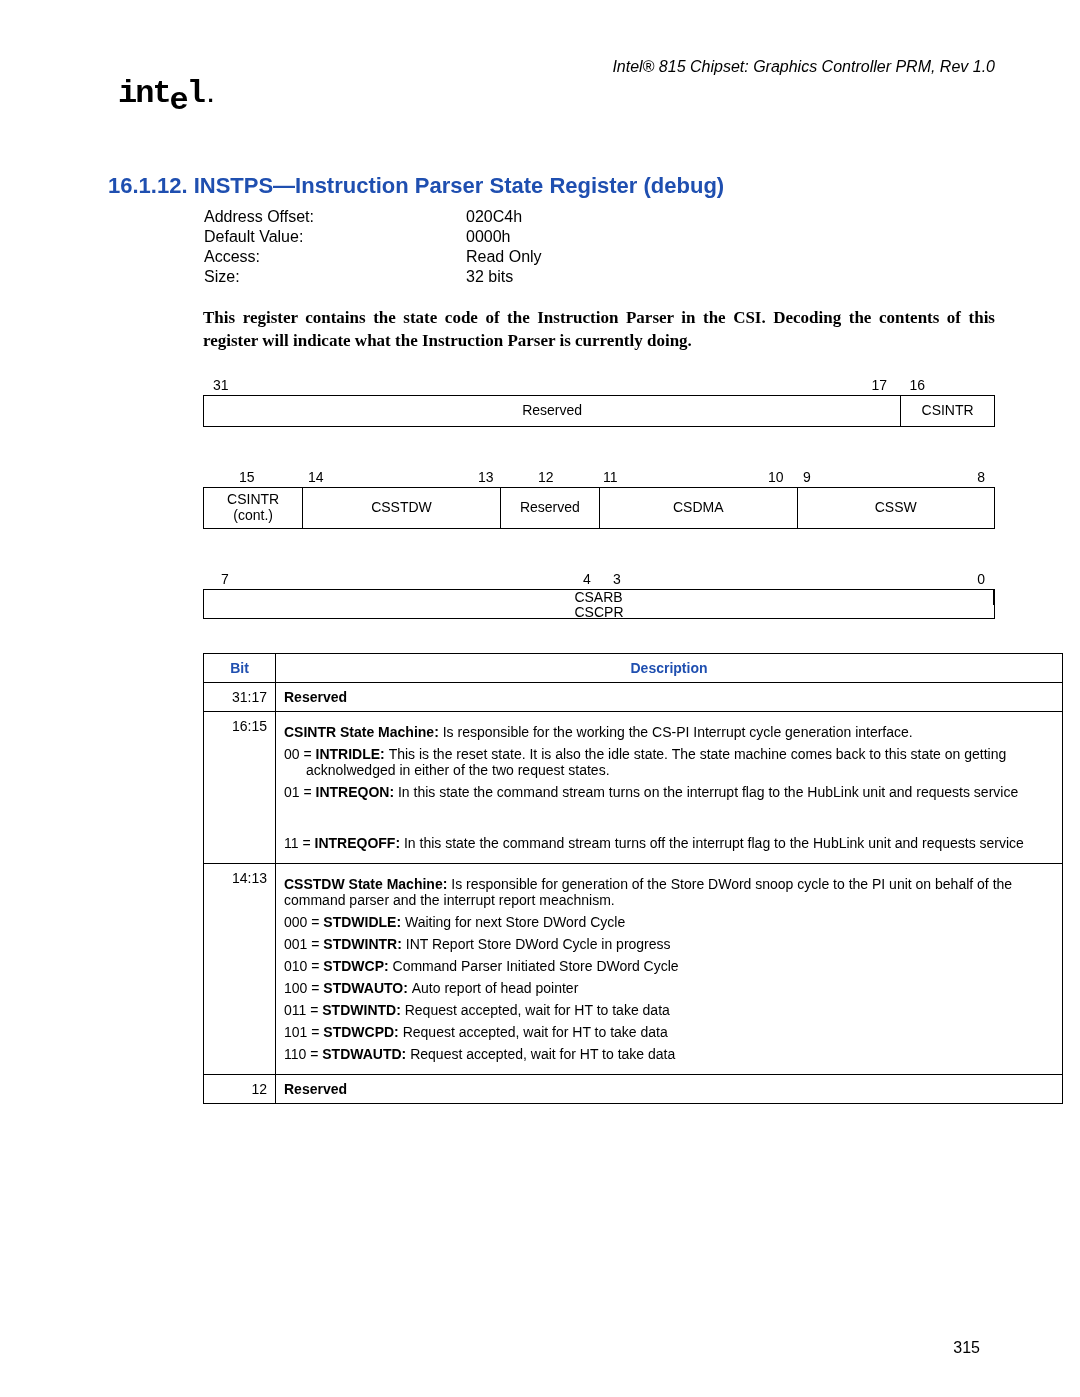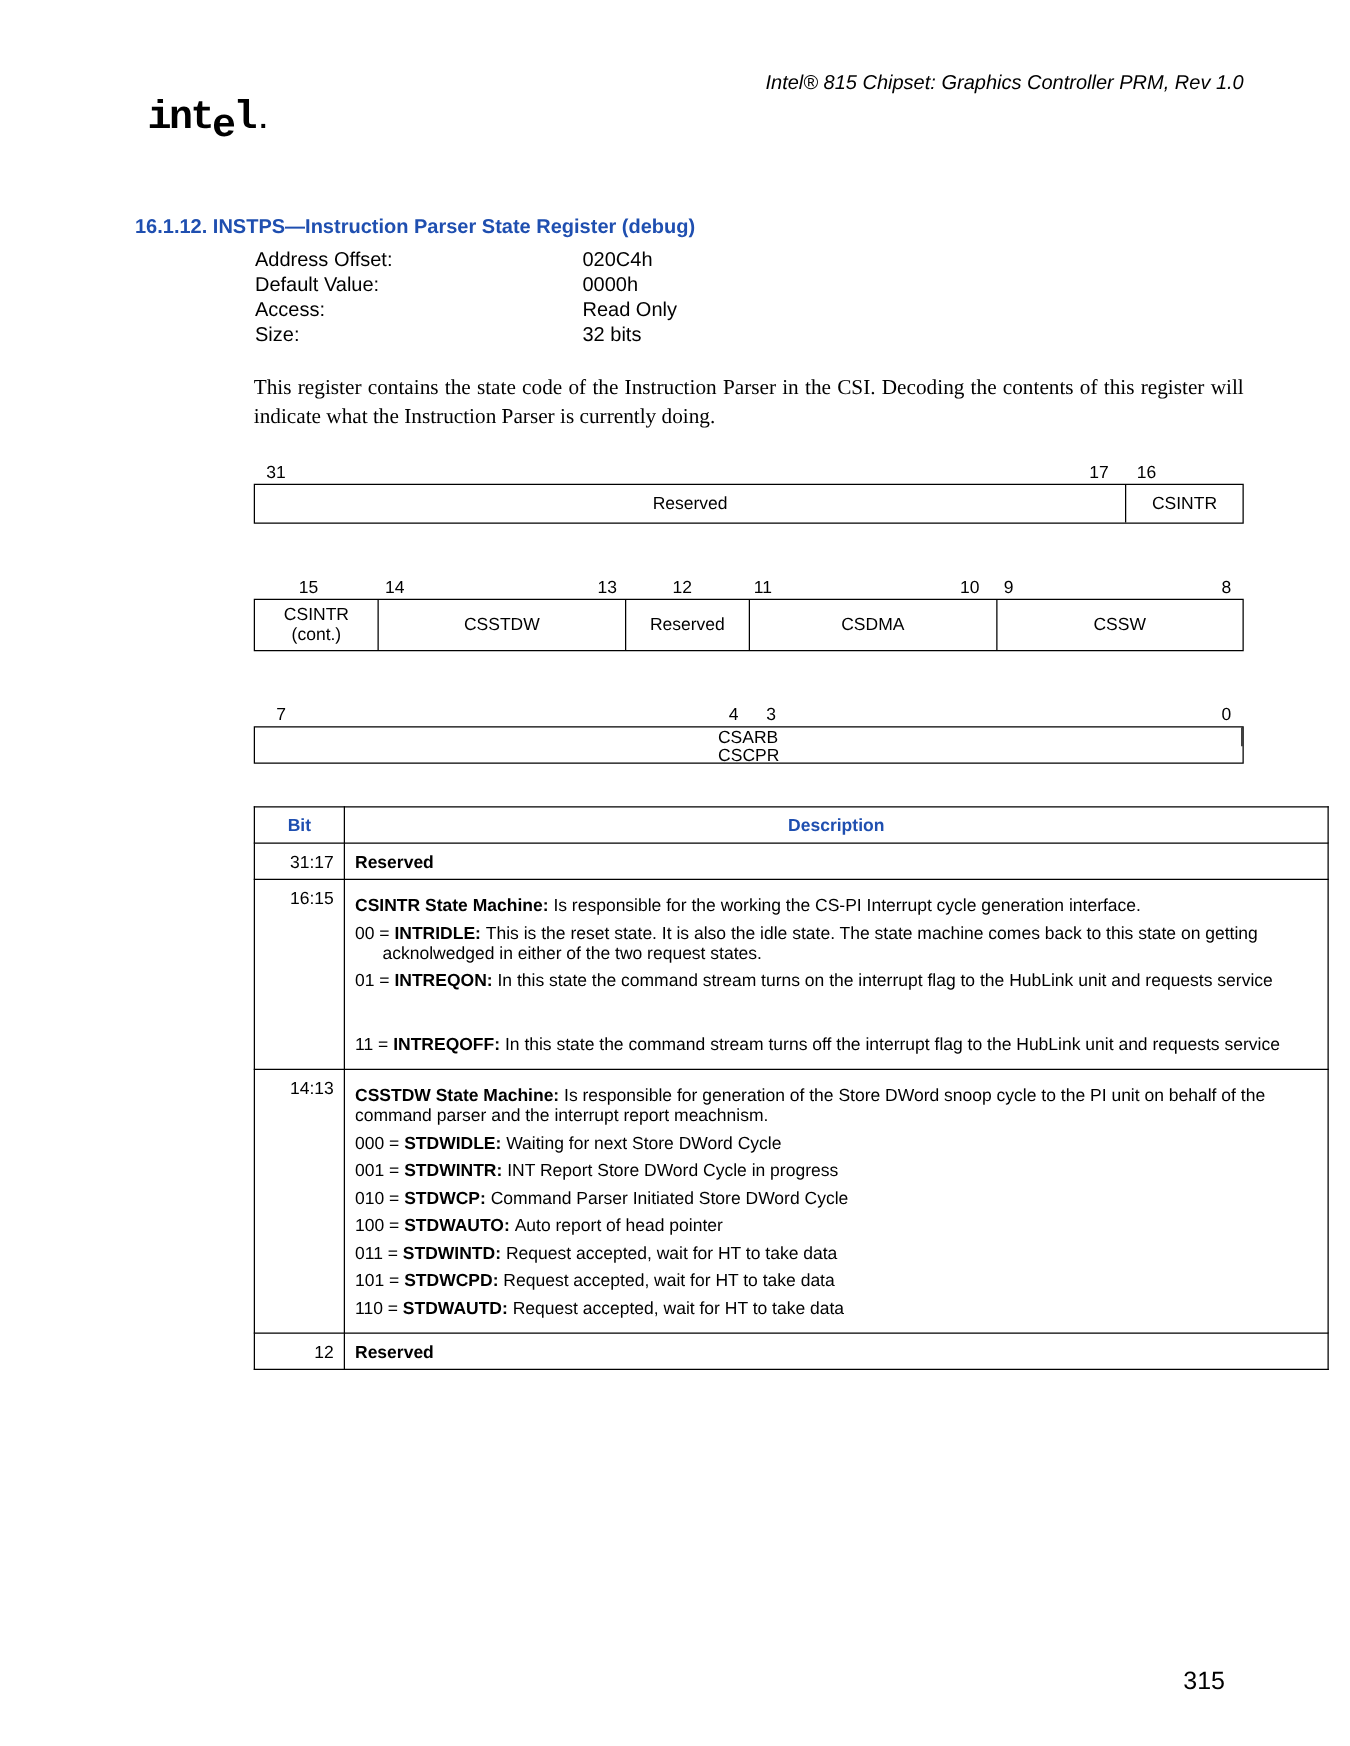--- a/index.html
+++ b/index.html
@@ -38,35 +38,36 @@
     top: 7px;
   }
   .content {
     margin-top: 115px;
     margin-left: 23px;
   }
   h2.section-heading {
     color: #1F4FB0;
     font-family: Arial, Helvetica, sans-serif;
     font-weight: bold;
-    font-size: 16px;
+    font-size: 22px;
     margin: 0 0 8px 0;
   }
   table.meta {
     margin-left: 95px;
     border-collapse: collapse;
     font-size: 16px;
   }
   table.meta td:first-child { width: 260px; }
   .desc-para {
     margin: 20px 0 24px 95px;
     font-family: "Times New Roman", serif;
     font-size: 17px;
     line-height: 1.35;
     text-align: justify;
+    font-weight: bold;
   }
   .bit-row {
     margin-left: 95px;
     border: 1px solid #000;
     height: 42px;
     display: flex;
     box-sizing: border-box;
     font-size: 14px;
   }
   .bit-row .cell {
@@ -107,21 +108,21 @@
   }
   table.desc-table td.bit-col {
     width: 55px;
     text-align: right;
   }
   .para { margin: 6px 0; }
   .page-num {
     position: absolute;
     bottom: 40px;
     right: 100px;
-    font-size: 20px;
+    font-size: 16px;
   }
 </style>
 </head>
 <body>
 
 <div class="page">
 
   <div class="header-text">Intel® 815 Chipset: Graphics Controller PRM, Rev 1.0</div>
 
   <div class="logo">

